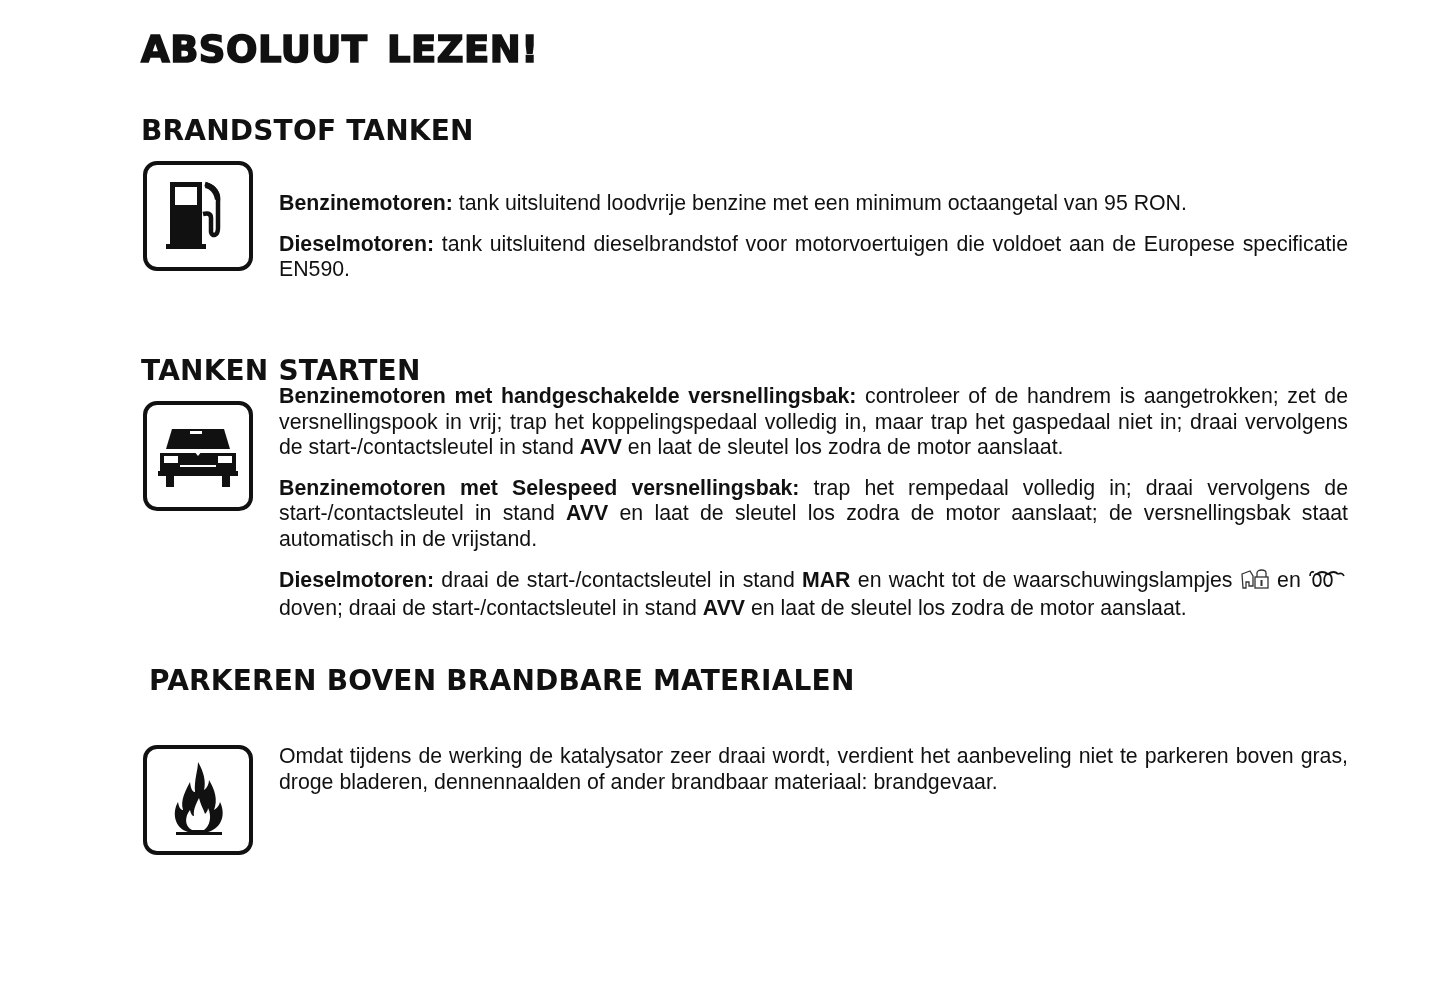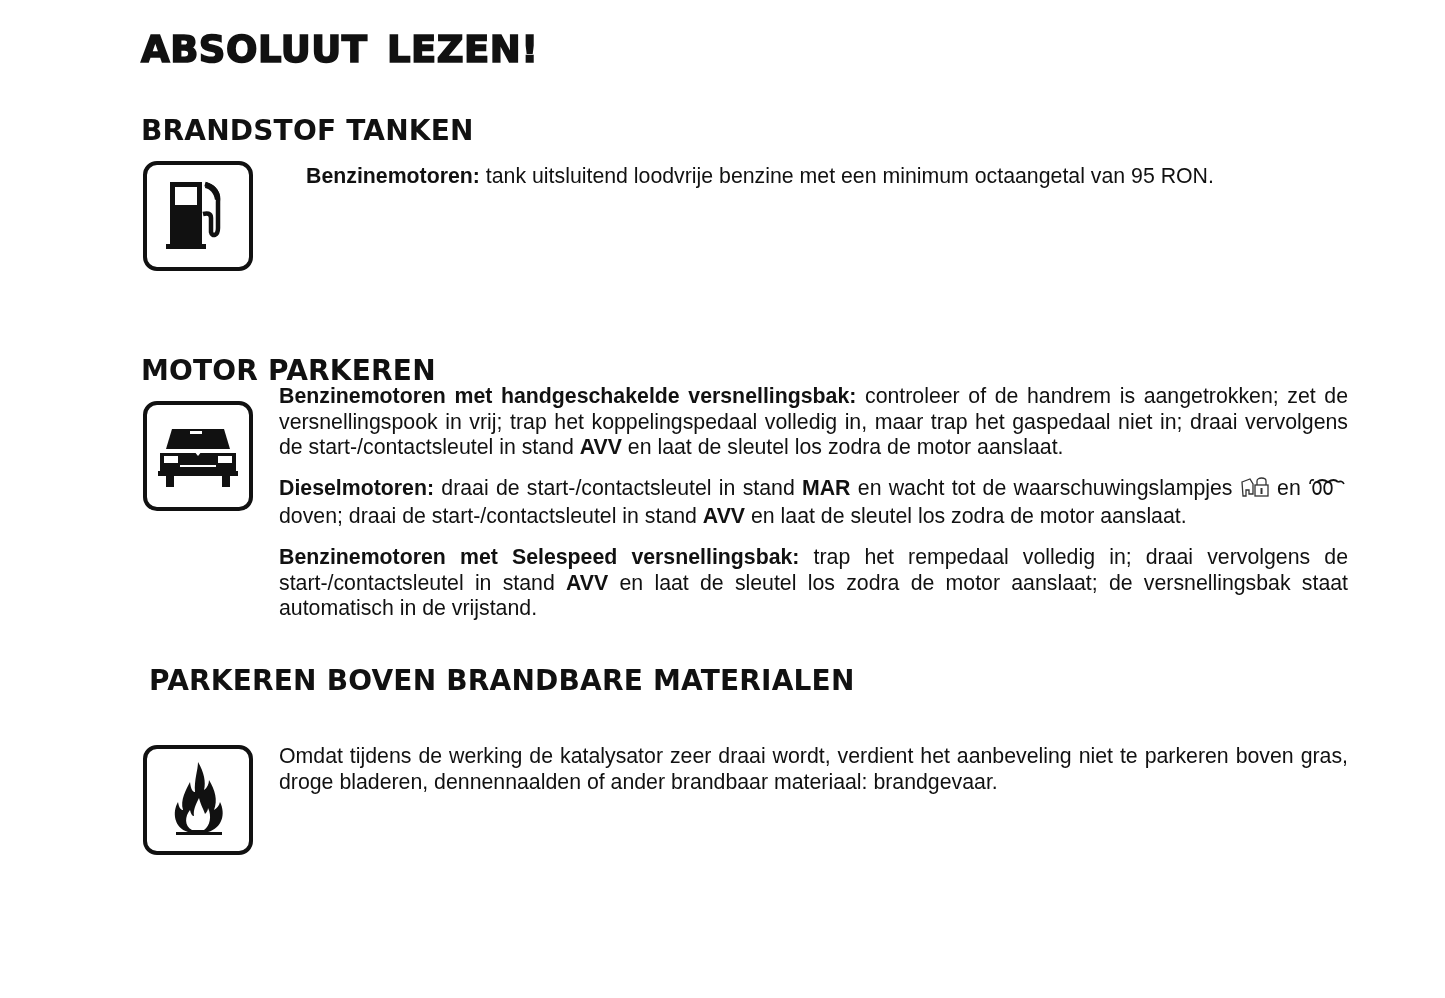--- a/index.html
+++ b/index.html
@@ -44,57 +44,58 @@
   <h2 class="section-heading" style="top:118px;margin:0">BRANDSTOF TANKEN</h2>
   <div class="icon-box" style="top:161px;">
     <svg width="70" height="76" viewBox="0 0 70 76">
       <rect x="7" y="4" width="32" height="64" fill="#111"></rect>
       <rect x="12" y="9" width="22" height="18" fill="#fff"></rect>
       <rect x="3" y="66" width="40" height="5" fill="#111"></rect>
       <path d="M42 6 C52 9 56 16 55 24 L55 50 C55 58 49 59 48 54 L48 40 C48 35 44 35 40 36" fill="none" stroke="#111" stroke-width="4.5"></path>
       <path d="M43 4 C51 6 57 12 57 20 L52 22 C51 15 47 11 42 10 Z" fill="#111"></path>
     </svg>
   </div>
-  <div class="section-body" style="top:164px;margin-left:27px;">
+  <div class="section-body" style="top:191px;">
     <p class="para"><span class="lead">Benzinemotoren:</span><span> tank uitsluitend loodvrije benzine met een minimum octaangetal van 95 RON.</span></p>
+    <p class="para"><span class="lead">Dieselmotoren:</span><span> tank uitsluitend dieselbrandstof voor motorvoertuigen die voldoet aan de Europese specificatie EN590.</span></p>
   </div>
 </section>
 
 <section>
-  <h2 class="section-heading" style="top:358px;margin:0">MOTOR PARKEREN</h2>
+  <h2 class="section-heading" style="top:358px;margin:0">TANKEN STARTEN</h2>
   <div class="icon-box" style="top:401px;">
     <svg width="80" height="66" viewBox="0 0 80 66">
       <path d="M14 6 L66 6 L72 26 L8 26 Z" fill="#111"></path>
       <rect x="32" y="8" width="12" height="3" fill="#fff"></rect>
       <path d="M2 30 L78 30 L78 50 L2 50 Z" fill="#111"></path>
       <rect x="6" y="33" width="14" height="7" fill="#fff"></rect>
       <rect x="60" y="33" width="14" height="7" fill="#fff"></rect>
       <rect x="22" y="42" width="36" height="2" fill="#fff"></rect>
       <rect x="0" y="48" width="80" height="5" fill="#111"></rect>
       <rect x="8" y="52" width="8" height="12" fill="#111"></rect>
       <rect x="64" y="52" width="8" height="12" fill="#111"></rect>
       <path d="M36 28 L44 28 L40 33 Z" fill="#fff"></path>
     </svg>
   </div>
   <div class="section-body" style="top:384px;">
     <p class="para"><span class="lead">Benzinemotoren met handgeschakelde versnellingsbak:</span><span> controleer of de handrem is aangetrokken; zet de versnellingspook in vrij; trap het koppelingspedaal volledig in, maar trap het gaspedaal niet in; draai vervolgens de start-/contactsleutel in stand </span><span class="kw">AVV</span><span> en laat de sleutel los zodra de motor aanslaat.</span></p>
+    <p class="para"><span class="lead">Benzinemotoren met Selespeed versnellingsbak:</span><span> trap het rempedaal volledig in; draai vervolgens de start-/contactsleutel in stand </span><span class="kw">AVV</span><span> en laat de sleutel los zodra de motor aanslaat; de versnellingsbak staat automatisch in de vrijstand.</span></p>
     <p class="para"><span class="lead">Dieselmotoren:</span><span> draai de start-/contactsleutel in stand </span><span class="kw">MAR</span><span> en wacht tot de waarschuwingslampjes </span><span class="inline-icon"><svg width="30" height="22" viewBox="0 0 30 22">
             <path d="M2 6 L10 3 L13 8 L13 18 L9 18 L9 14 L6 14 L6 20 L3 20 Z" fill="none" stroke="#333" stroke-width="1.3"></path>
             <rect x="15" y="9" width="13" height="11" fill="none" stroke="#333" stroke-width="1.3"></rect>
             <path d="M17 9 L17 5 C17 1 26 1 26 5 L26 9" fill="none" stroke="#333" stroke-width="1.3"></path>
             <rect x="20.5" y="12" width="2" height="6" fill="#333"></rect>
           </svg></span><span> en </span><span class="inline-icon"><svg width="40" height="20" viewBox="0 0 40 20">
             <path d="M2 6 Q2 1 6 2" fill="none" stroke="#111" stroke-width="1.6"></path>
             <path d="M9 16 C4 16 4 4 9 4 C14 4 14 16 9 16" fill="none" stroke="#111" stroke-width="1.8"></path>
             <path d="M20 16 C15 16 15 4 20 4 C25 4 25 16 20 16" fill="none" stroke="#111" stroke-width="1.8"></path>
             <path d="M9 4 Q14 0 20 4" fill="none" stroke="#111" stroke-width="1.8"></path>
             <path d="M20 4 Q26 0 30 4" fill="none" stroke="#111" stroke-width="1.8"></path>
             <path d="M30 4 Q34 2 36 6" fill="none" stroke="#111" stroke-width="1.6"></path>
           </svg></span><span> doven; draai de start-/contactsleutel in stand </span><span class="kw">AVV</span><span> en laat de sleutel los zodra de motor aanslaat.</span></p>
-    <p class="para"><span class="lead">Benzinemotoren met Selespeed versnellingsbak:</span><span> trap het rempedaal volledig in; draai vervolgens de start-/contactsleutel in stand </span><span class="kw">AVV</span><span> en laat de sleutel los zodra de motor aanslaat; de versnellingsbak staat automatisch in de vrijstand.</span></p>
   </div>
 </section>
 
 <section>
   <h2 class="section-heading" style="top:660px;margin:8px">PARKEREN BOVEN BRANDBARE MATERIALEN</h2>
   <div class="icon-box" style="top:745px;">
     <svg width="60" height="80" viewBox="0 0 60 80">
       <path d="M20 72 C6 68 4 52 10 42 C11 48 13 50 15 50 C12 40 18 30 22 22 C23 30 25 32 27 32 C26 20 30 10 30 2 C36 12 38 22 36 30 C39 28 41 24 41 20 C47 30 50 40 46 50 C49 48 51 46 52 42 C58 54 54 68 40 72 Z" fill="#111"></path>
       <path d="M24 70 C16 66 17 56 22 50 C23 54 24 56 26 56 C25 50 28 44 31 38 C33 46 36 50 37 54 C39 52 40 50 40 48 C44 56 42 66 36 70 Z" fill="#fff"></path>
       <rect x="8" y="72" width="46" height="3" fill="#111"></rect>

